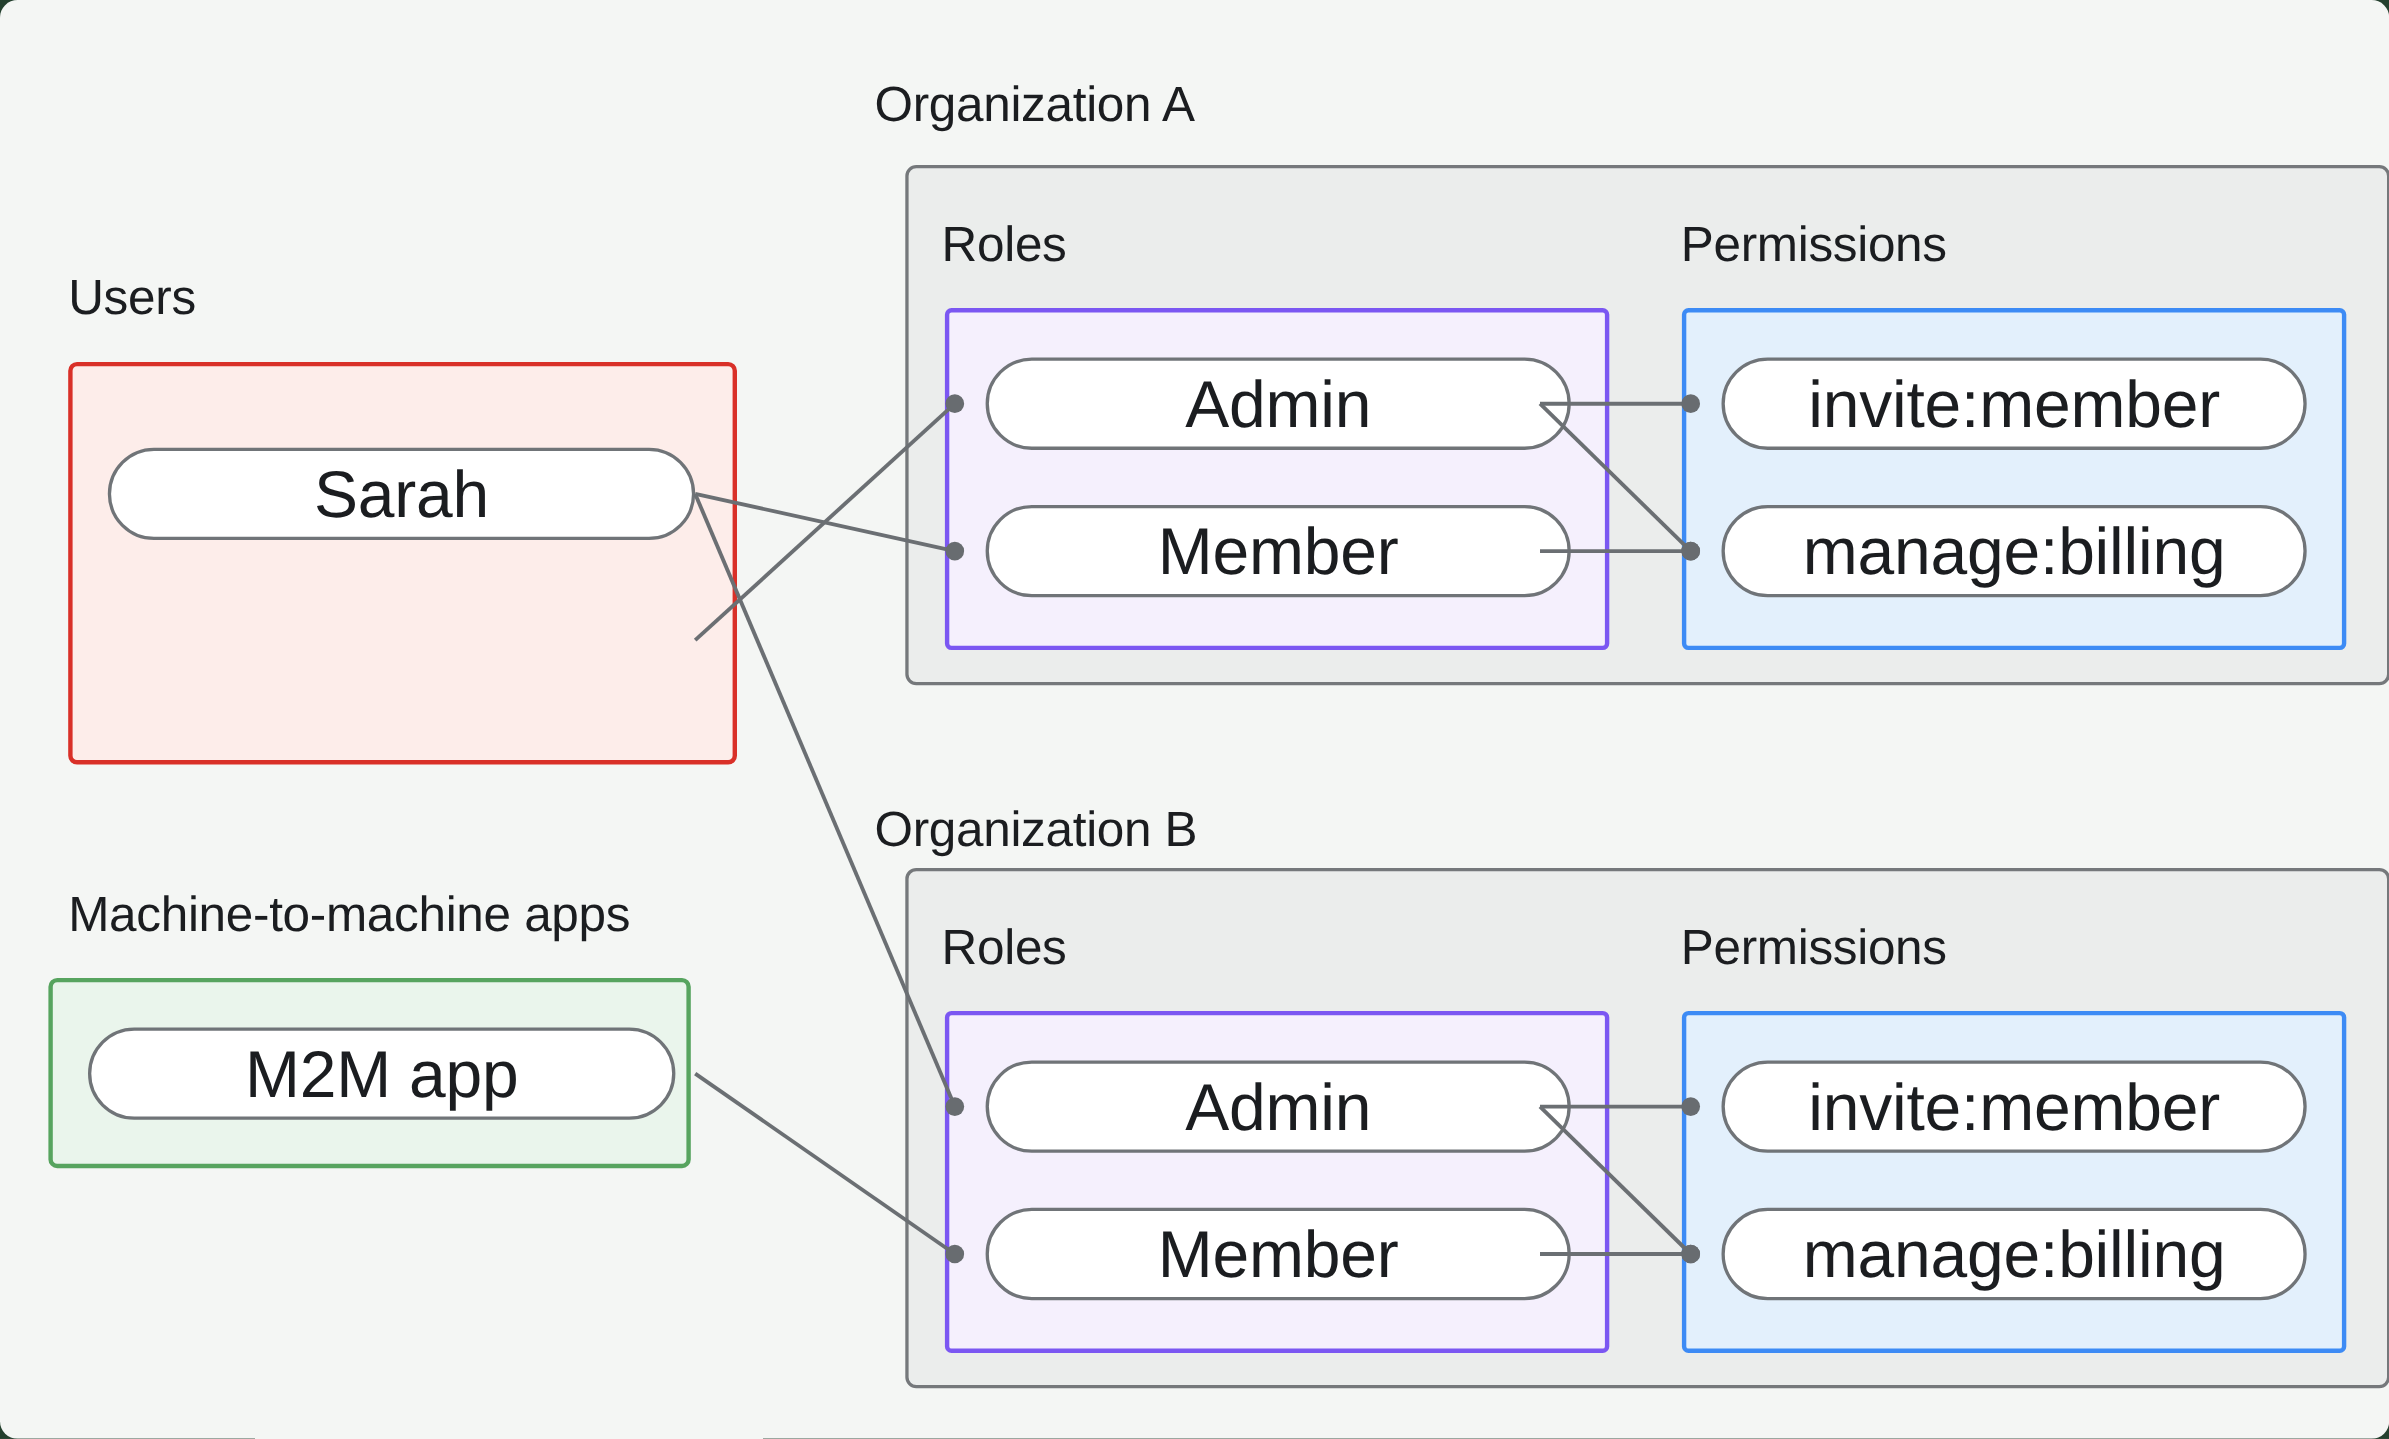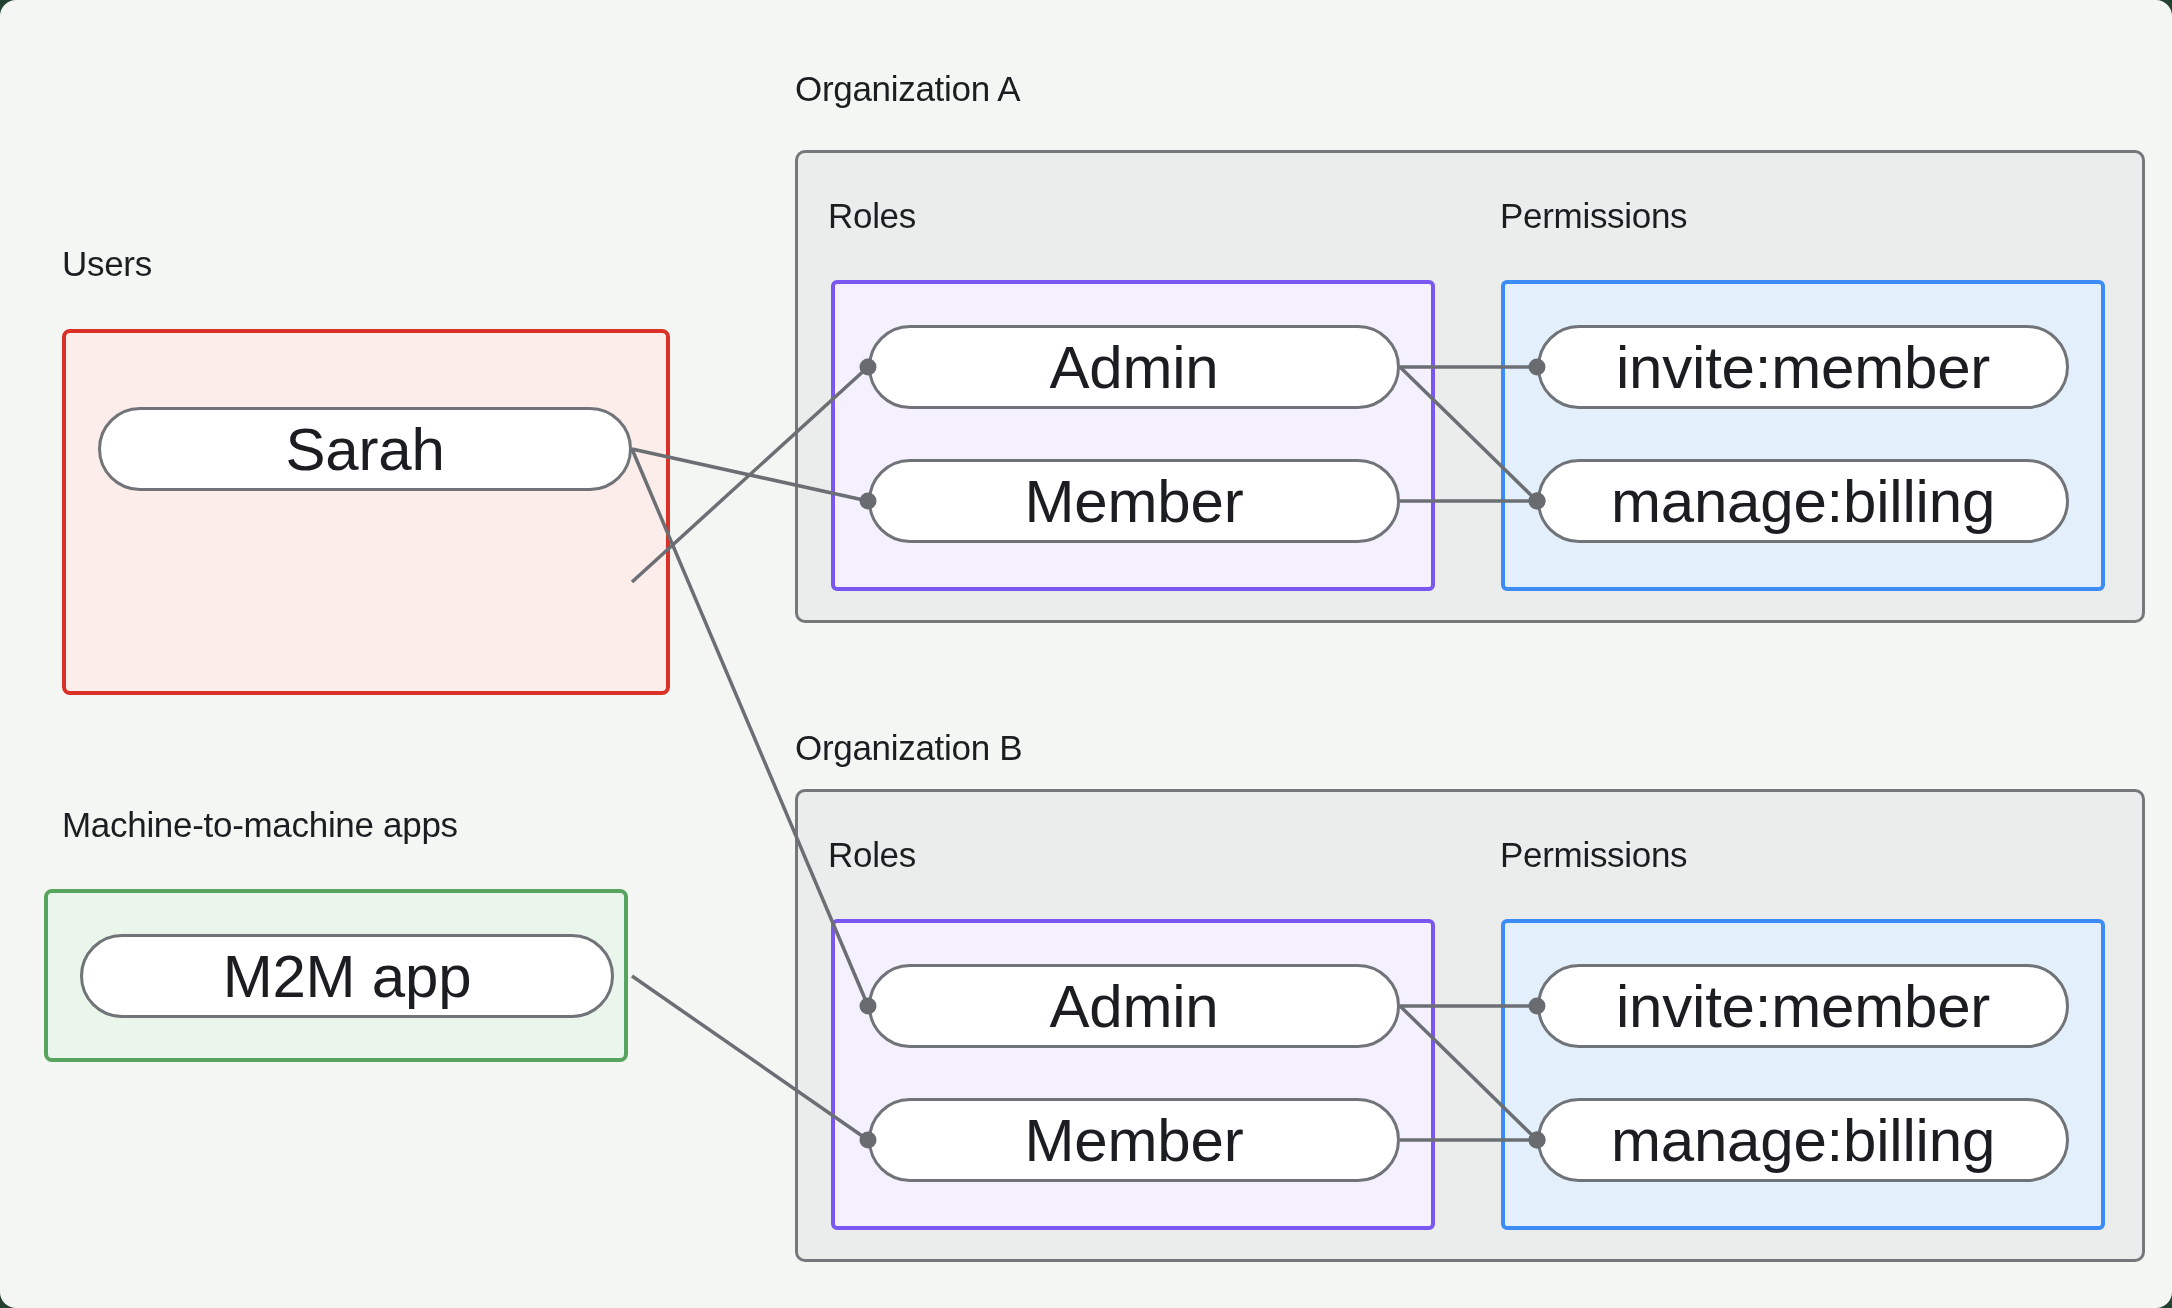--- a/index.html
+++ b/index.html
@@ -13,35 +13,36 @@
     position: relative;
     width: 2172px;
     height: 1308px;
     background: var(--canvas-bg, #f4f6f4);
     border-radius: 16px;
     overflow: hidden;
     color: var(--text, #1b1d20);
   }
   .section-label, .org-title, .inner-label {
     position: absolute;
-    font-size: 35px;
+    font-size: 45px;
     font-weight: 500;
     letter-spacing: -0.3px;
     line-height: 1.1;
     white-space: nowrap;
     text-align: right;
   }
   .group, .org-box, .subbox {
     position: absolute;
     box-sizing: border-box;
   }
   .org-box {
     background: var(--org-box-bg, #ebedec);
     border: 3px solid var(--org-box-border, #75787b);
     border-radius: 10px;
+    margin-left: 28px;
   }
   .users-group {
     background: var(--users-box-bg, #fdedea);
     border: 4px solid var(--users-box-border, #d93028);
     border-radius: 8px;
   }
   .m2m-group {
     background: var(--m2m-box-bg, #eaf5ec);
     border: 4px solid var(--m2m-box-border, #57a45f);
     border-radius: 8px;

